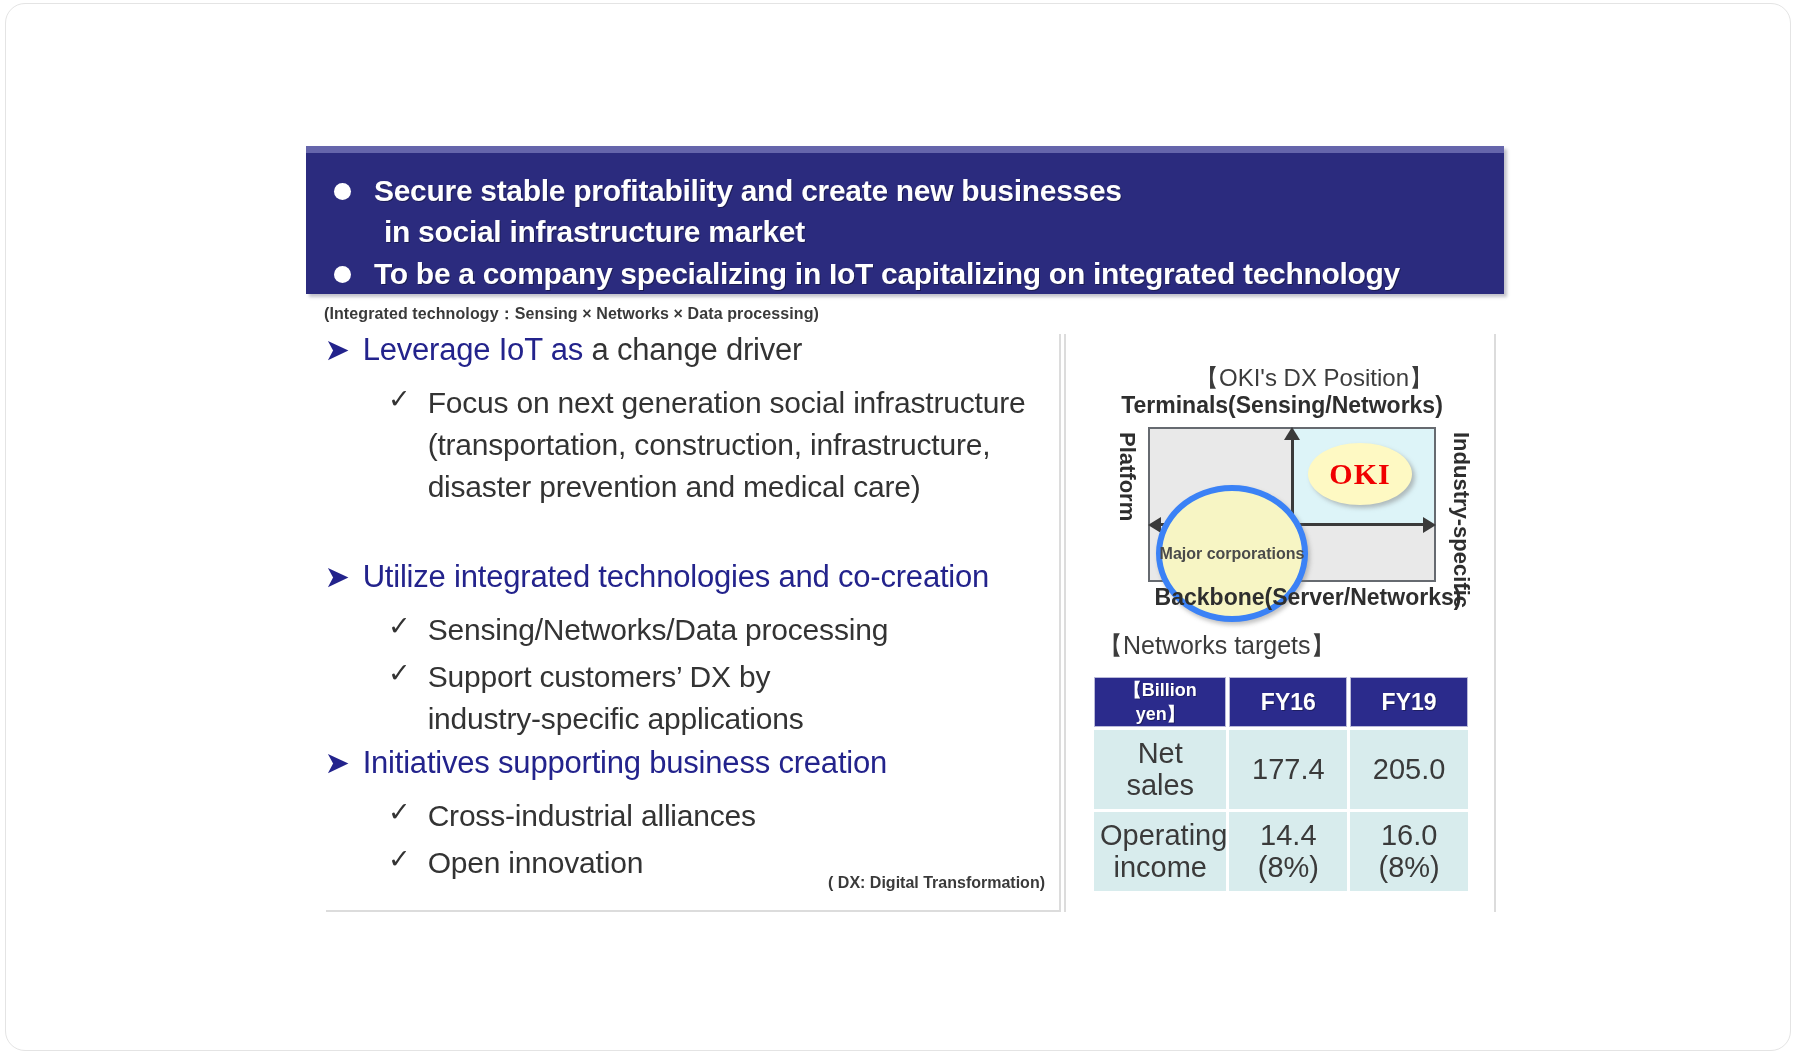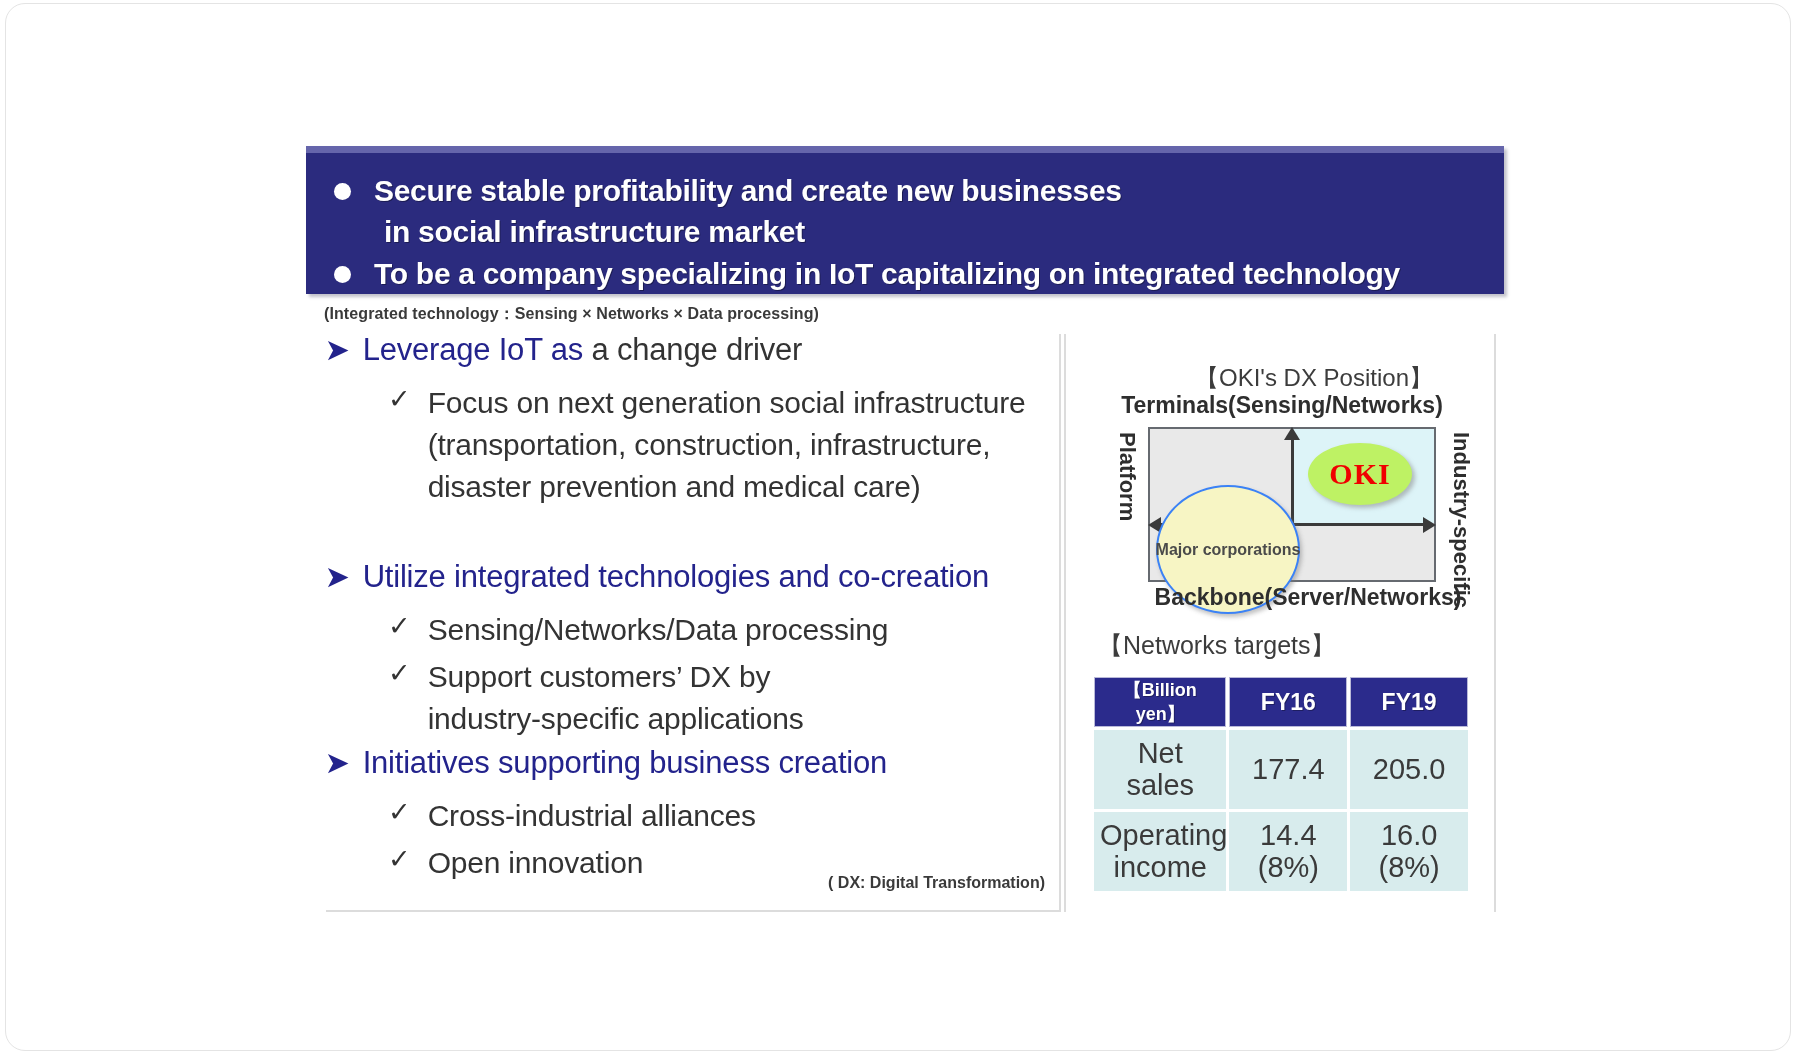--- a/index.html
+++ b/index.html
@@ -238,40 +238,40 @@
     transform: translateY(-6px);
   }
   #major-corp-bubble {
     position: absolute;
     left: 6px;
     top: 56px;
     width: 140px;
     height: 125px;
     border-radius: 50%;
     background: #f7f5c4;
-    border: 2px solid #3b82f6;
+    border: 6px solid #3b82f6;
     box-shadow: 2px 3px 4px rgba(120,120,120,0.45);
     display: flex;
     align-items: center;
     justify-content: center;
   }
   #major-corp-label {
     font-size: 16px;
     color: #4a4a4a;
     font-weight: bold;
     white-space: nowrap;
   }
   #oki-logo-badge {
     position: absolute;
     left: 158px;
     top: 14px;
     width: 104px;
     height: 62px;
     border-radius: 50%;
-    background: #bef264;
+    background: #fef9c3;
     box-shadow: 3px 3px 4px rgba(130,130,130,0.5);
     display: flex;
     align-items: center;
     justify-content: center;
   }
   #oki-logo-text {
     font-family: "Liberation Serif", serif;
     font-weight: bold;
     font-size: 30px;
     color: #f00000;

